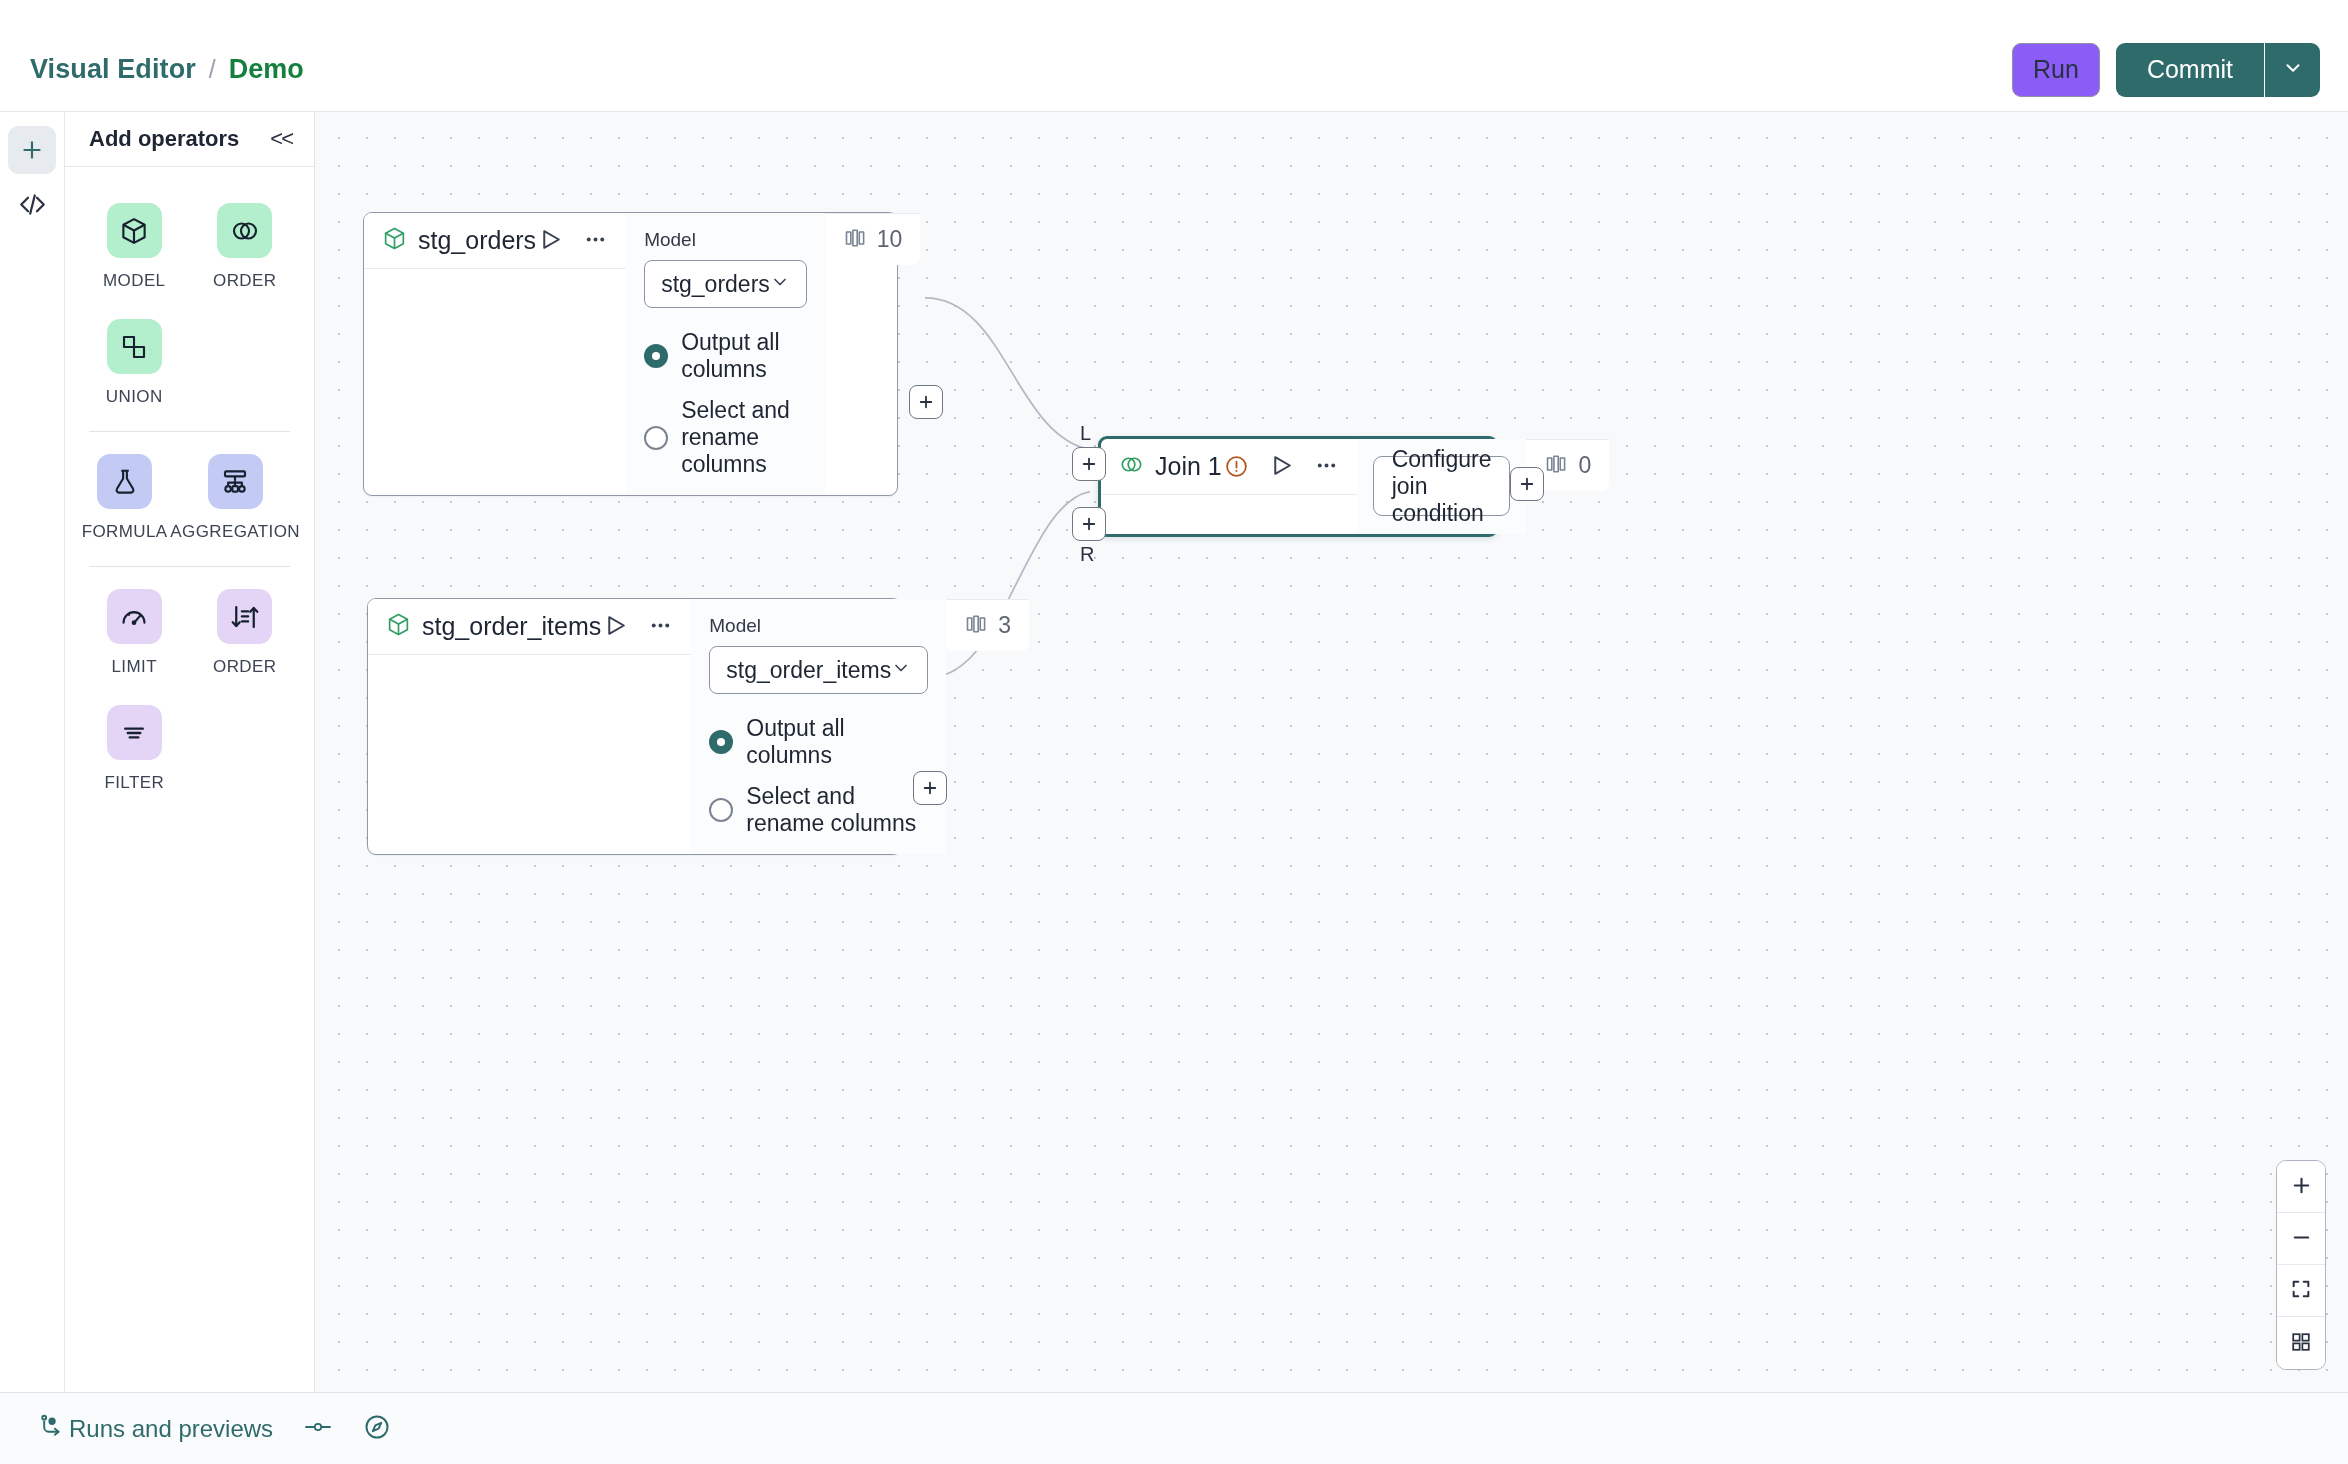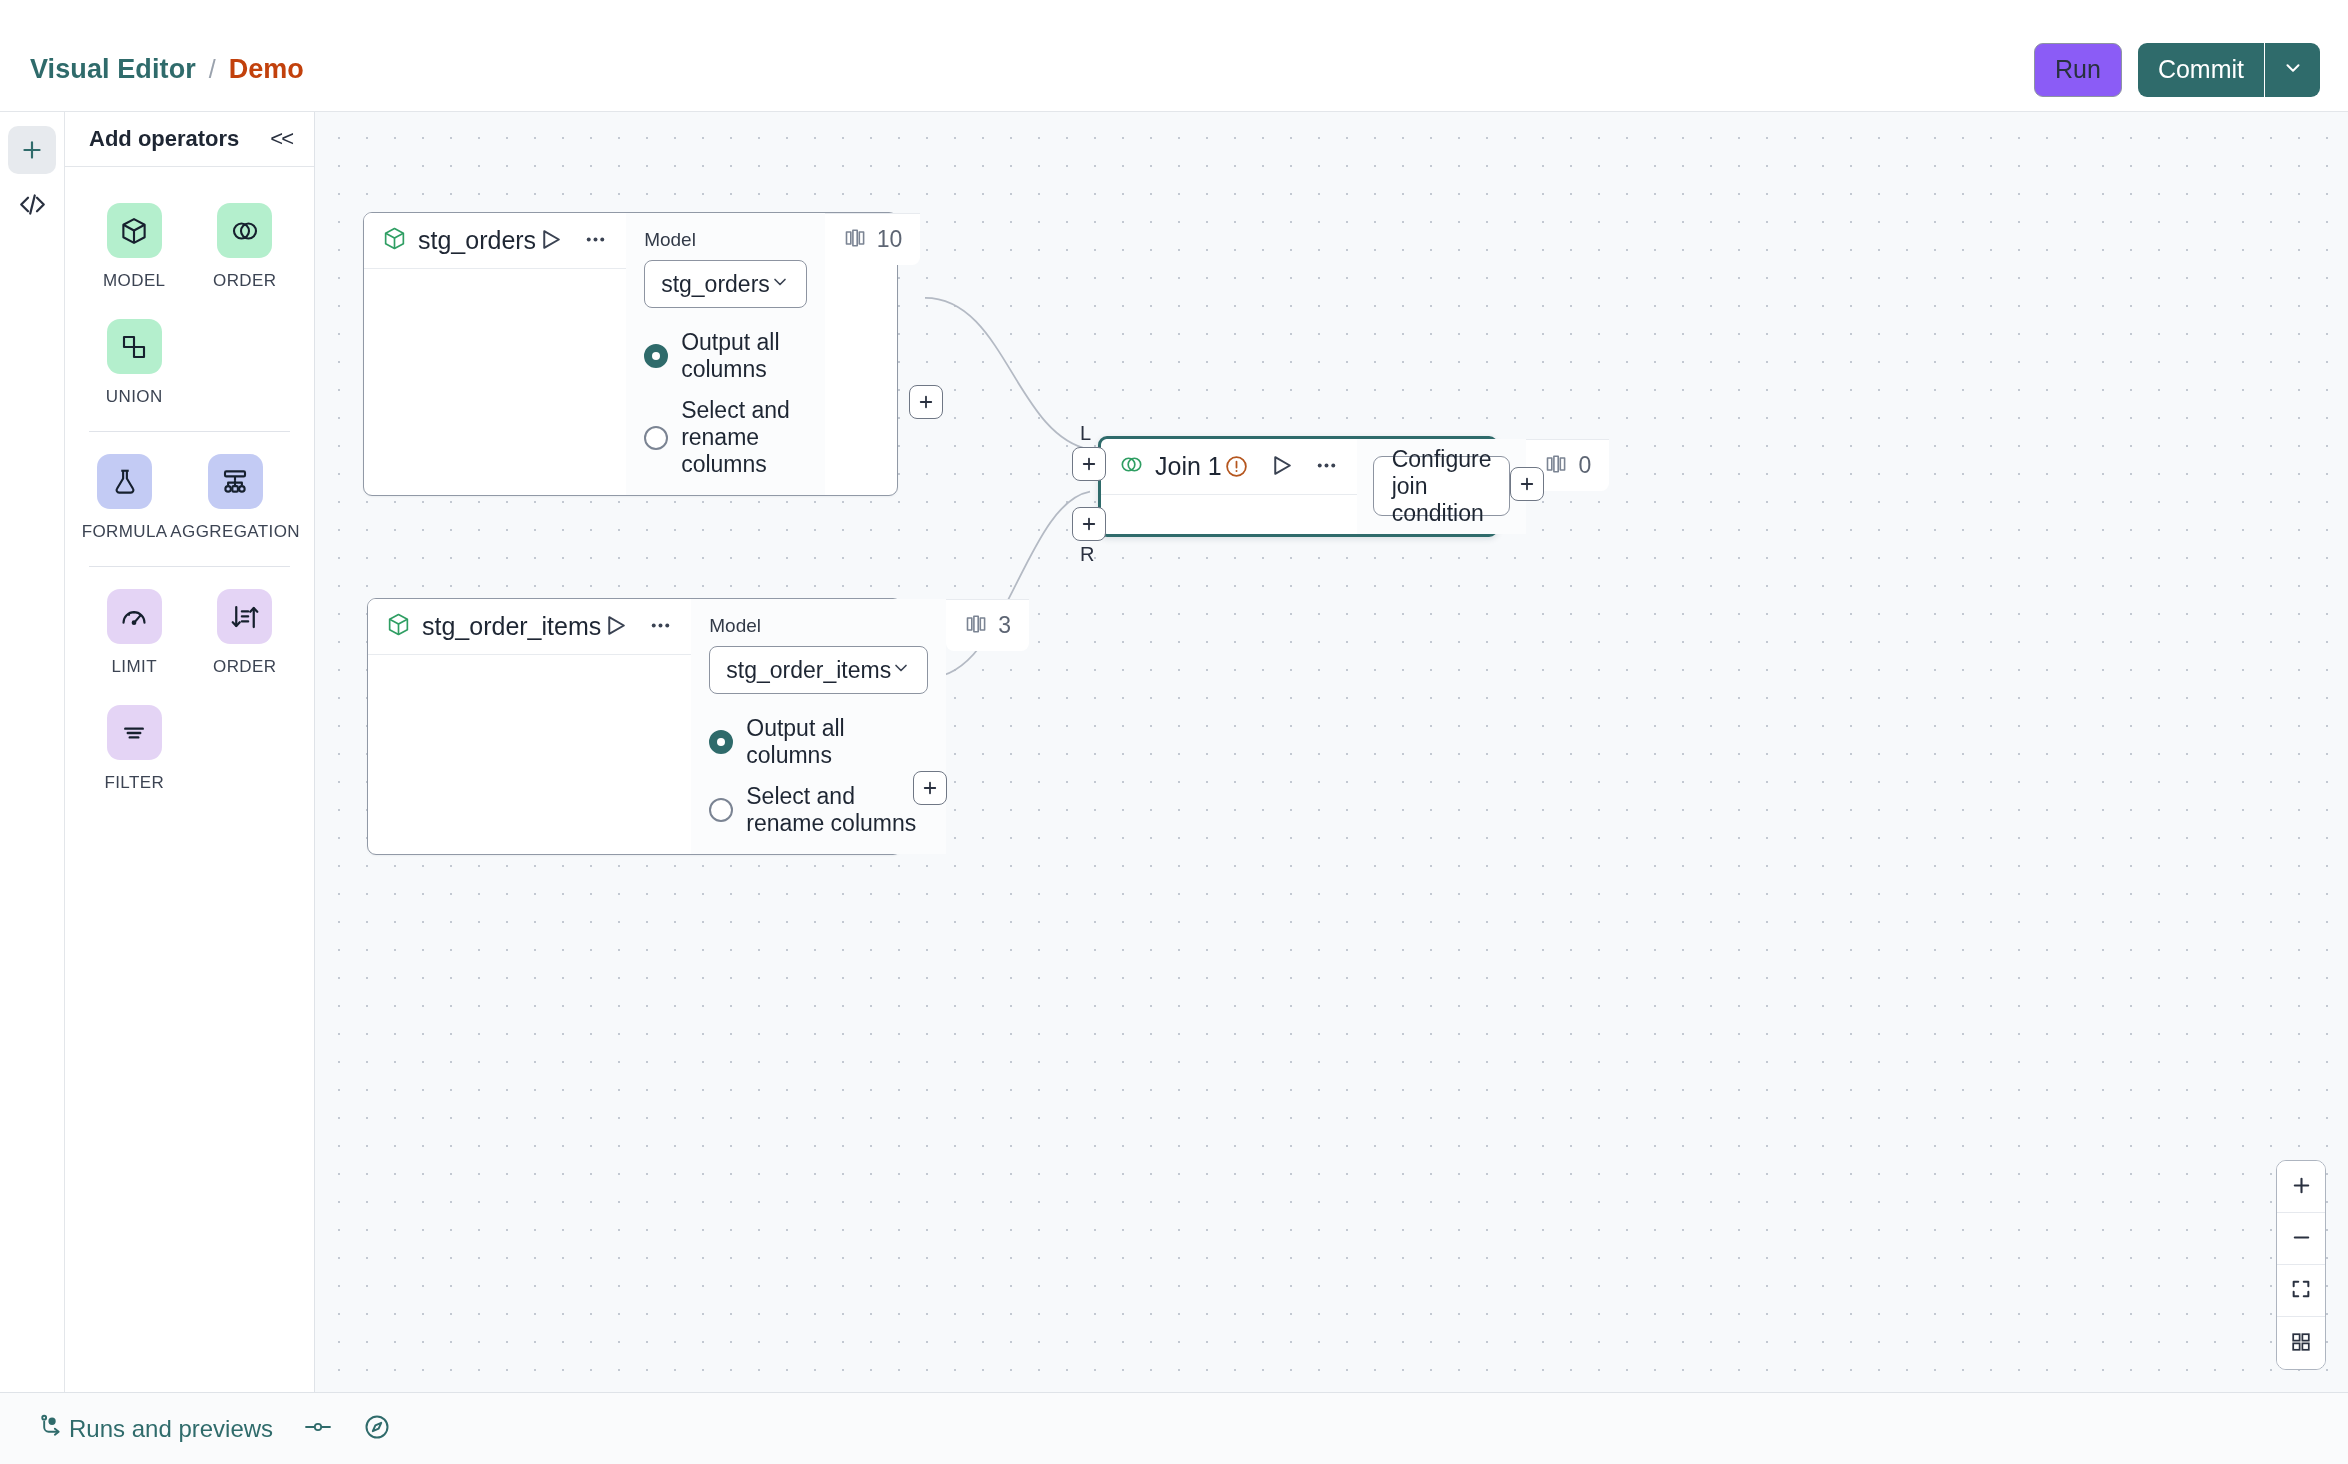--- a/index.html
+++ b/index.html
@@ -16,33 +16,33 @@
     height: 84px; flex: 0 0 84px;
     background: #ffffff;
     border-bottom: 1px solid #e3e6ea;
     display: flex; align-items: center; justify-content: space-between;
     padding: 0 28px 0 30px;
     margin-top: 28px;
   }
   .breadcrumb { display: flex; align-items: center; gap: 13px; }
   .bc-root { color: #2f6b6b; font-size: 27px; font-weight: bold; letter-spacing: .1px; }
   .bc-sep { color: #9aa2ad; font-size: 25px; font-weight: 400; }
-  .bc-current { color: #c2410c; font-size: 27px; font-weight: bold; }
+  .bc-current { color: #15803d; font-size: 27px; font-weight: bold; }
 
   .topbar-actions { display: flex; align-items: center; gap: 16px; }
   .btn-run {
     height: 54px; min-width: 76px; padding: 0 20px;
     background: #8b5cf6; color: #28313f;
     border: 1px solid #8d94a1; border-radius: 9px;
     font-size: 25px; font-family: inherit; cursor: pointer;
     display: flex; align-items: center; justify-content: center;
   }
   .commit-group { display: flex; align-items: stretch; border-radius: 9px; overflow: hidden; }
   .btn-commit {
-    height: 54px; padding: 0 20px; background: #2f6b6b; color: #ffffff;
+    height: 54px; padding: 0 31px; background: #2f6b6b; color: #ffffff;
     border: none; font-size: 25px; font-family: inherit; cursor: pointer;
     display: flex; align-items: center;
   }
   .btn-commit-caret {
     height: 54px; width: 56px; background: #2f6b6b; color: #ffffff;
     border: none; border-left: 1px solid #ffffff; cursor: pointer;
     display: flex; align-items: center; justify-content: center;
   }
 
   

